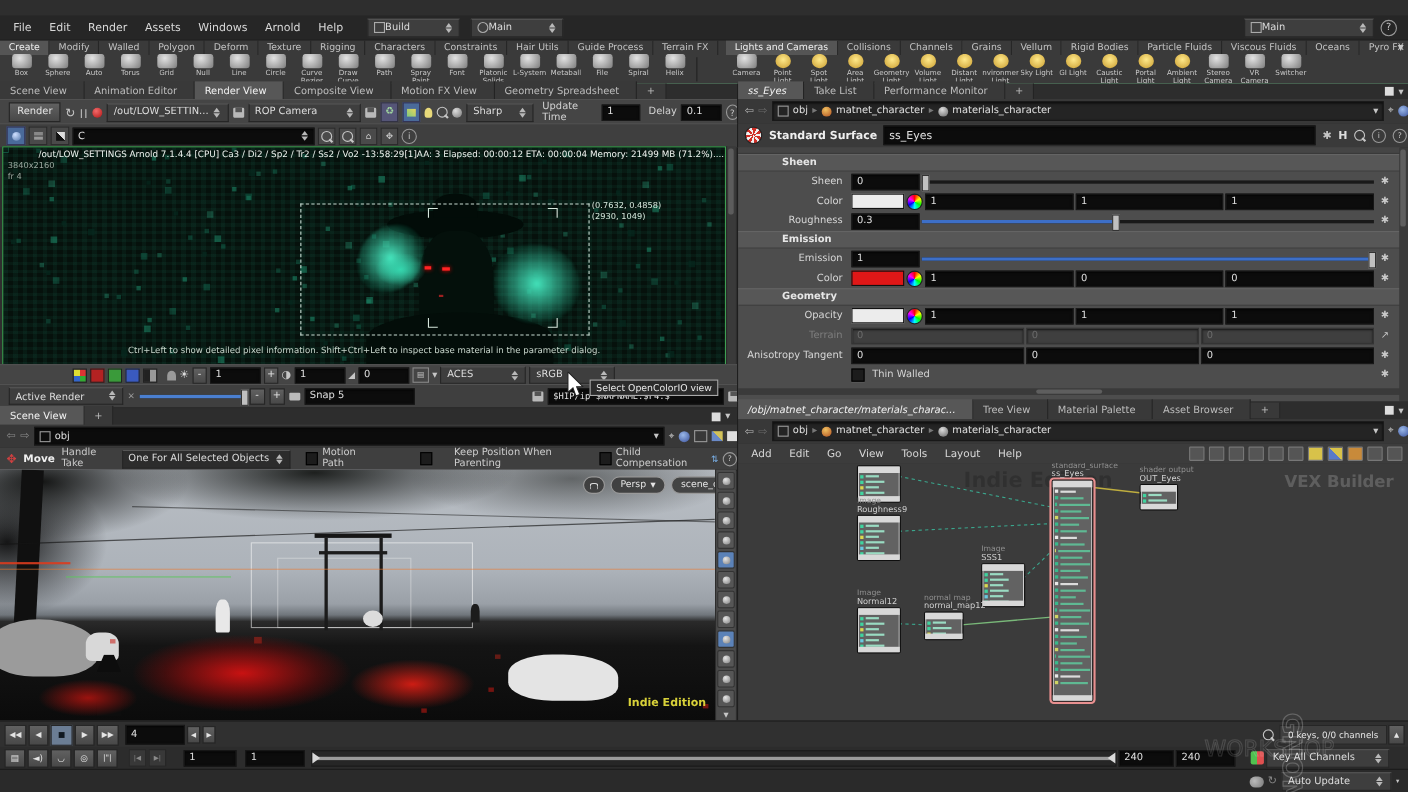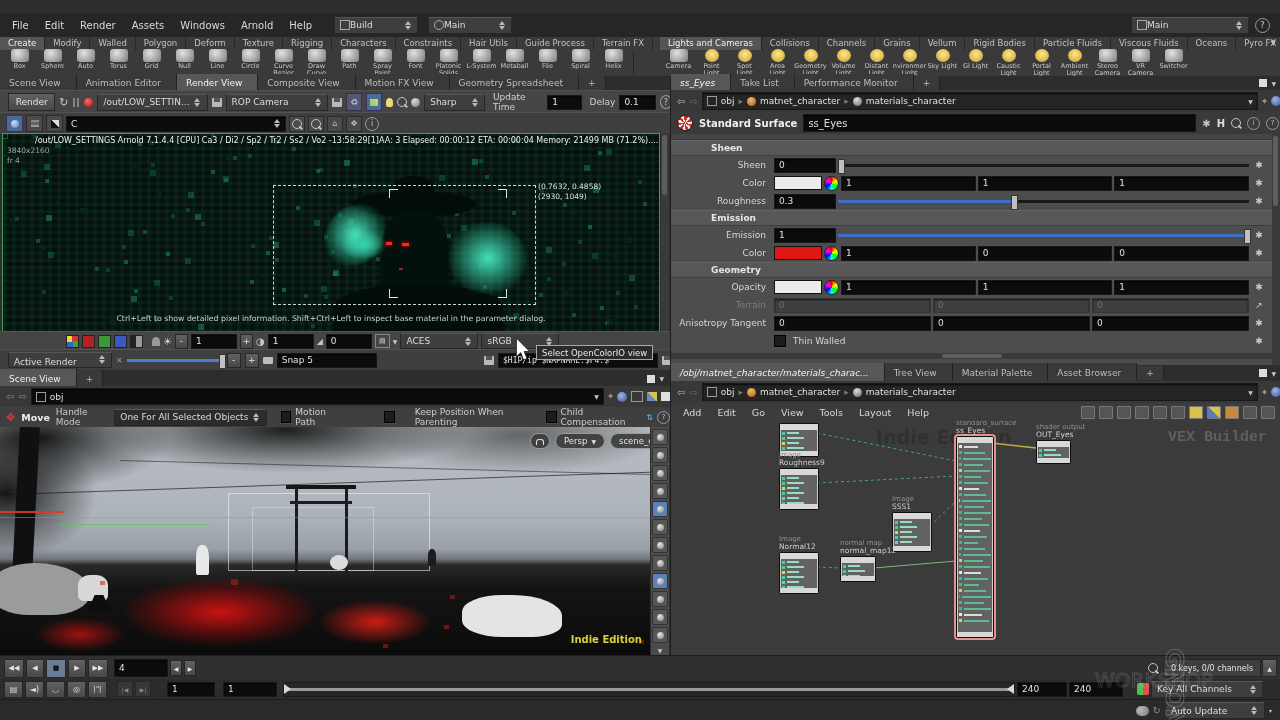--- a/index.html
+++ b/index.html
@@ -587,21 +587,21 @@
     </div>
     <span class="ic" style="font-size:9px;">⌖</span>
     <span style="width:10px;height:10px;border-radius:50%;background:radial-gradient(circle at 40% 35%,#9ab8e8,#39509a);display:inline-block;"></span>
     <span style="width:10px;height:9px;border:1px solid #999;display:inline-block;"></span>
     <span style="width:10px;height:9px;background:linear-gradient(45deg,#6a8ac8 50%,#d2c25a 50%);display:inline-block;"></span>
     <span style="width:9px;height:9px;background:#e0e0e0;display:inline-block;margin-right:6px;"></span>
   </div>
   <div class="abs row" style="left:0;top:407px;width:670px;height:20px;background:#3f3f3f;gap:6px;padding-left:6px;border-bottom:1px solid #222;">
     <span style="color:#d04040;font-size:11px;">✥</span>
     <span style="color:#f0f0f0;font-weight:bold;font-size:9.5px;">Move</span>
-    <span style="color:#c9c9c9;font-size:9px;">Handle Mode</span>
+    <span style="color:#c9c9c9;font-size:9px;">Handle Take</span>
     <div class="dd" style="width:158px;height:15px;background:#2c2c2c;">
       <span>One For All Selected Objects</span>
         <span class="spin">
           <i class="u"></i>
           <i class="d"></i>
         </span>
     </div>
     <span class="row" style="gap:4px;margin-left:8px;">
         <span class="cb"></span>
         <span style="font-size:9px;">Motion Path</span>
@@ -935,21 +935,21 @@
         <span class="net-ico" style="background: rgb(216, 194, 74);"></span>
         <span class="net-ico" style="background: linear-gradient(45deg, rgb(90, 122, 200) 50%, rgb(216, 194, 74) 50%);"></span>
         <span class="net-ico" style="background: rgb(200, 138, 58);"></span>
         <span class="net-ico"></span>
         <span class="net-ico"></span>
       </div>
   </div>
 
   <div class="abs" id="net-canvas" style="left:670px;top:421px;width:610px;height:234px;background:#3b3b3b;overflow:hidden;border-left:1px solid #1e1e1e;">
     <div class="abs" style="left:205px;top:5px;font-size:19px;font-weight:bold;color:rgba(0,0,0,0.18);">Indie Edition</div>
-    <div class="abs" style="right:14px;top:8px;font-size:15px;font-weight:bold;color:rgba(255,255,255,0.18);font-family:Liberation Mono, monospace;">VEX Builder</div>
+    <div class="abs" style="right:14px;top:8px;font-size:15px;font-weight:bold;color:rgba(255,255,255,0.18);">VEX Builder</div>
     <svg id="wires" class="abs" style="left:0;top:0;" width="610" height="234">
         <line x1="146" y1="12" x2="285" y2="40" stroke="#3aa58c" stroke-dasharray="3,3" stroke-width="1"></line>
         <line x1="146" y1="62" x2="285" y2="55" stroke="#3aa58c" stroke-dasharray="3,3" stroke-width="1"></line>
         <line x1="259" y1="105" x2="285" y2="80" stroke="#3aa58c" stroke-dasharray="3,3" stroke-width="1"></line>
         <line x1="146" y1="146" x2="169" y2="147" stroke="#3aa58c" stroke-dasharray="3,3" stroke-width="1"></line>
         <line x1="203" y1="147" x2="285" y2="140" stroke="#79b879" stroke-width="1.2"></line>
         <line x1="321" y1="22" x2="365" y2="27" stroke="#bfae3f" stroke-width="1.5"></line>
       </svg>
     <div id="nodes">
         <div class="node" style="left: 108px; top: 2px; width: 38px; height: 32px; position: absolute;">

